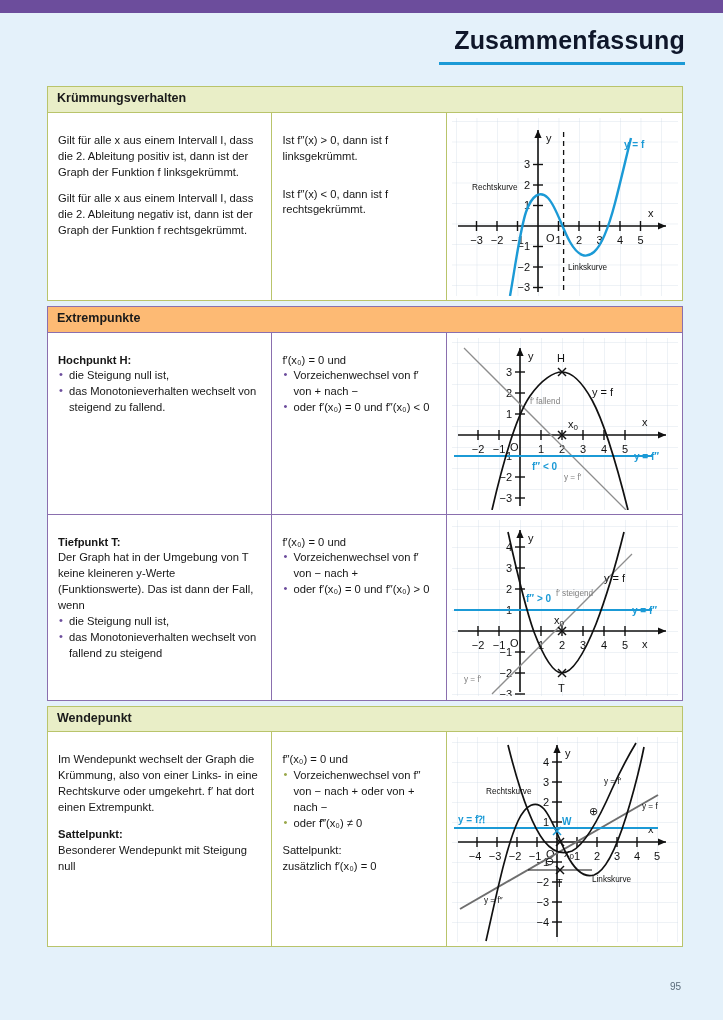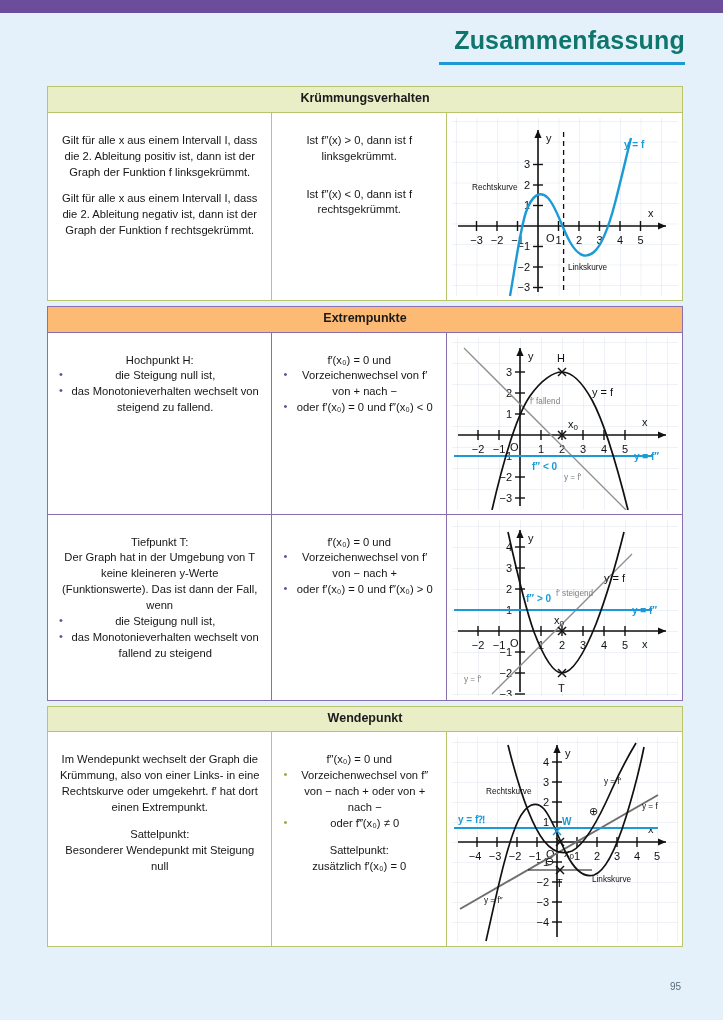--- a/index.html
+++ b/index.html
@@ -11,54 +11,54 @@
     color:#1a1a1a;
     position:relative;
     overflow:hidden;
   }
   .top-bar{
     position:absolute; top:0; left:0; width:723px; height:13px;
     background:#6c4d9c;
   }
   .page-title{
     position:absolute; right:38px; top:26px;
-    font-size:25px; font-weight:bold; color:#0f766e;
+    font-size:25px; font-weight:bold; color:#0f172a;
     letter-spacing:.2px;
     margin-left:44px;
   }
   .title-rule{
     position:absolute; right:38px; top:62px; width:246px; height:3px;
     background:#1b9ad6;
   }
   .sheet{
     position:absolute; left:47px; top:86px; width:636px;
   }
   
-  .block{ margin-bottom:0;text-align:center; }
+  .block{ margin-bottom:0; }
   .sec-head{
     font-size:12.5px; font-weight:600; color:#1a1a1a;
     padding:5px 9px 6px 9px; line-height:1.1;
   }
   .sec-green .sec-head{ background:#e9eec7; border:1px solid #b9c46b; border-bottom:none; }
   .sec-purple .sec-head{ background:#fdba74; border:1px solid #8a6fae; border-bottom:none; }
 
   .row{ display:flex; width:100%; }
   .sec-green .row{ border:1px solid #b9c46b; border-top:1px solid #b9c46b; }
   .sec-purple .row{ border:1px solid #8a6fae; }
   .sec-purple .row + .row{ border-top:none; }
 
   .cell{ background:#ffffff; padding:20px 10px 8px 10px; }
   .c1{ width:224px; }
   .c2{ width:175px; }
   .c3{ width:auto; flex:1; padding:5px 4px 4px 5px; }
   .sec-green .cell + .cell{ border-left:1px solid #b9c46b; }
   .sec-purple .cell + .cell{ border-left:1px solid #8a6fae; }
 
   .txt{ font-size:11.2px; line-height:1.42; color:#161616; }
-  .txt b{ font-weight:400; }
+  .txt b{ font-weight:700; }
   .gap{ height:11px; }
   ul.bl{ margin:0; padding:0; list-style:none; }
   ul.bl li{
     position:relative; padding-left:11px; line-height:1.42;
   }
   ul.bl li:before{
     content:"\2022"; position:absolute; left:1px; top:-1px;
   }
   .sec-purple ul.bl li:before{ color:#6c4d9c; }
   .sec-green  ul.bl li:before{ color:#9aa84b; }

